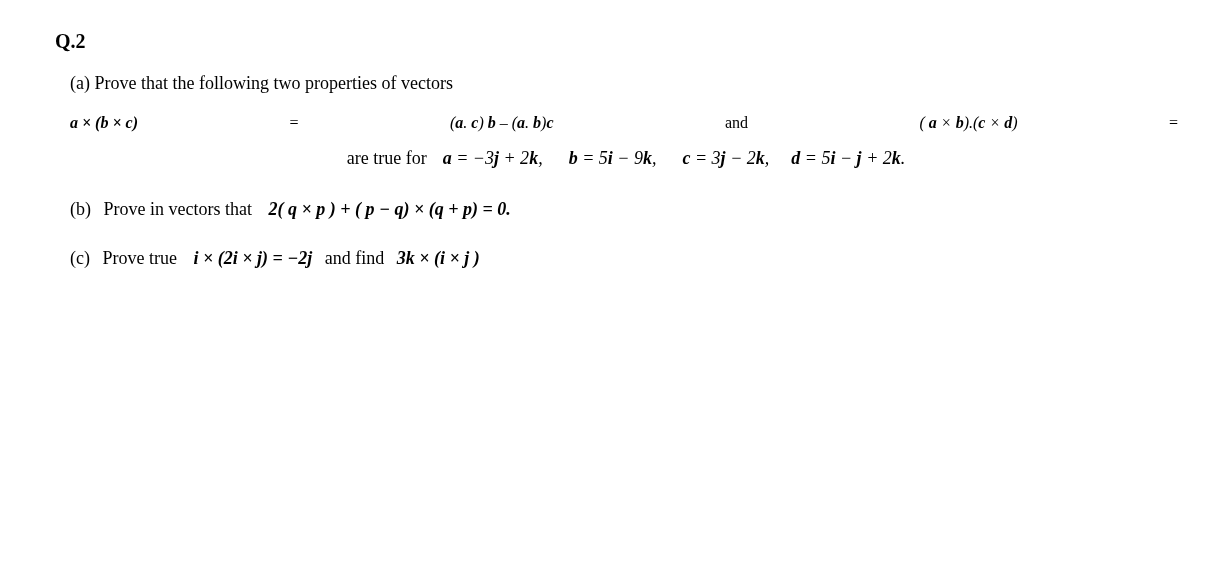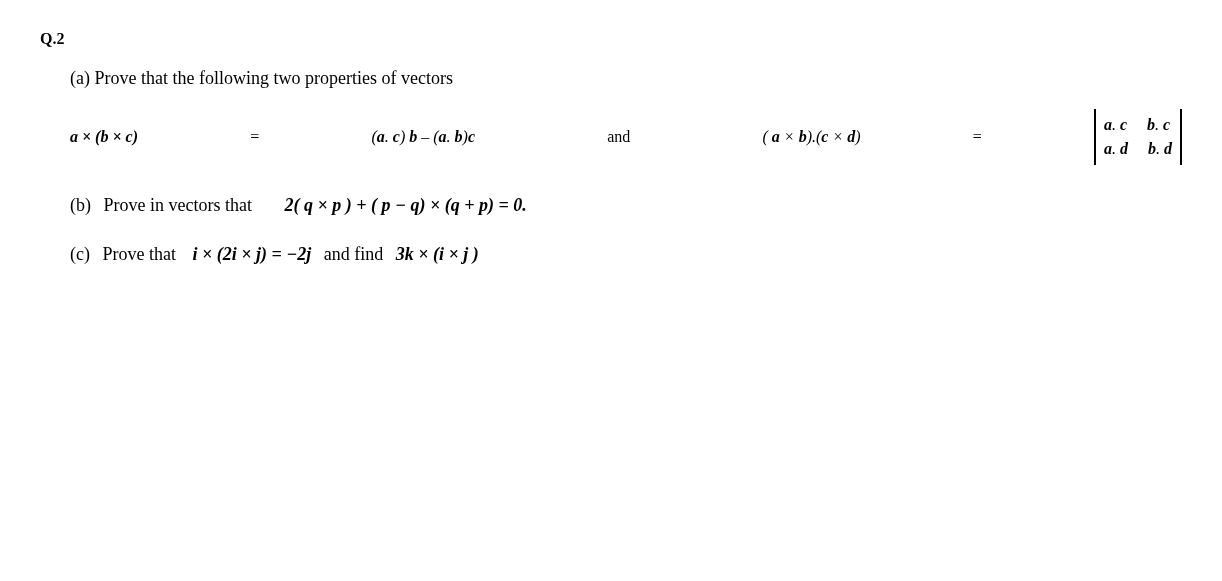--- a/index.html
+++ b/index.html
@@ -13,22 +13,23 @@
       font-family: "Times New Roman", Times, serif;
       font-size: 18px;
       color: #000000;
       width: 1222px;
       min-height: 581px;
       padding: 30px 40px;
     }
 
     .question-number {
       font-weight: bold;
-      font-size: 16px;
+      font-size: 20px;
       margin-bottom: 20px;
+      margin-left: 15px;
     }
 
     .part {
       margin-bottom: 30px;
       padding-left: 30px;
     }
 
     .part-a {
       margin-bottom: 10px;
     }
@@ -94,46 +95,51 @@
     </span>
     <span>&nbsp;=&nbsp;</span>
     <span style="font-style:italic;">
       (<b>a</b>. <b>c</b>) <b>b</b> – (<b>a</b>. <b>b</b>)<b>c</b>
     </span>
     <span style="margin: 0 16px; font-family: Liberation Serif, serif;">&nbsp;&nbsp;and&nbsp;&nbsp;</span>
     <span style="font-style:italic;">
       ( <b>a</b> × <b>b</b>).(<b>c</b> × <b>d</b>)
     </span>
     <span>&nbsp;=&nbsp;</span>
-    <span class="matrix-bracket">
-      <span class="matrix-row">
-        <span style="font-style:italic;"><b>a</b>. <b>c</b></span>
-        <span style="font-style:italic;"><b>b</b>. <b>c</b></span>
-      </span>
-      <span class="matrix-row">
-        <span style="font-style:italic;"><b>a</b>. <b>d</b></span>
-        <span style="font-style:italic;"><b>b</b>. <b>d</b></span>
-      </span>
-    </span>
   </div>
 
   
+  <div class="are-true-line" style="margin-top: 10px;">
+    <span>are true for</span>
+    <span style="font-style:italic; margin-left:10px;">
+      <b>a</b> = −3<b>j</b> + 2<b>k</b>,
+    </span>
+    <span style="font-style:italic; margin-left:20px;">
+      <b>b</b> = 5<b>i</b> − 9<b>k</b>,
+    </span>
+    <span style="font-style:italic; margin-left:20px;">
+      <b>c</b> = 3<b>j</b> − 2<b>k</b>,
+    </span>
+    <span style="font-style:italic; margin-left:16px;">
+      <b>d</b> =  5<b>i</b> − <b>j</b> + 2<b>k</b>.
+    </span>
+  </div>
 </div>
 
 <div class="part part-b" style="margin-top: 30px;">
   <span>(b)</span>
   <span style="margin-left: 8px;">Prove in vectors that</span>
-  <span style="font-style:italic; font-weight:bold; margin-left: 28px;">
+  <span style="font-style:italic; font-weight:bold; margin-left: 12px;">
     2( <b>q</b> × <b>p</b> ) + ( <b>p</b> − <b>q</b>) × (<b>q</b> + <b>p</b>) = <b>0</b>.
   </span>
 </div>
 
 <div class="part part-c" style="margin-top: 20px;">
   <span>(c)</span>
-  <span style="margin-left: 8px;">Prove that</span>
+  <span style="margin-left: 8px;">Prove true</span>
   <span style="font-style:italic; font-weight:bold; margin-left: 12px;">
     <b>i</b> × (2<b>i</b> × <b>j</b>)  = −2<b>j</b>
   </span>
   <span style="margin-left: 8px; text-align: center;">and find</span>
   <span style="font-style:italic; font-weight:bold; margin-left: 8px;">
     3<b>k</b> × (<b>i</b> × <b>j</b> )
   </span>
 </div>
 
 </body></html>

